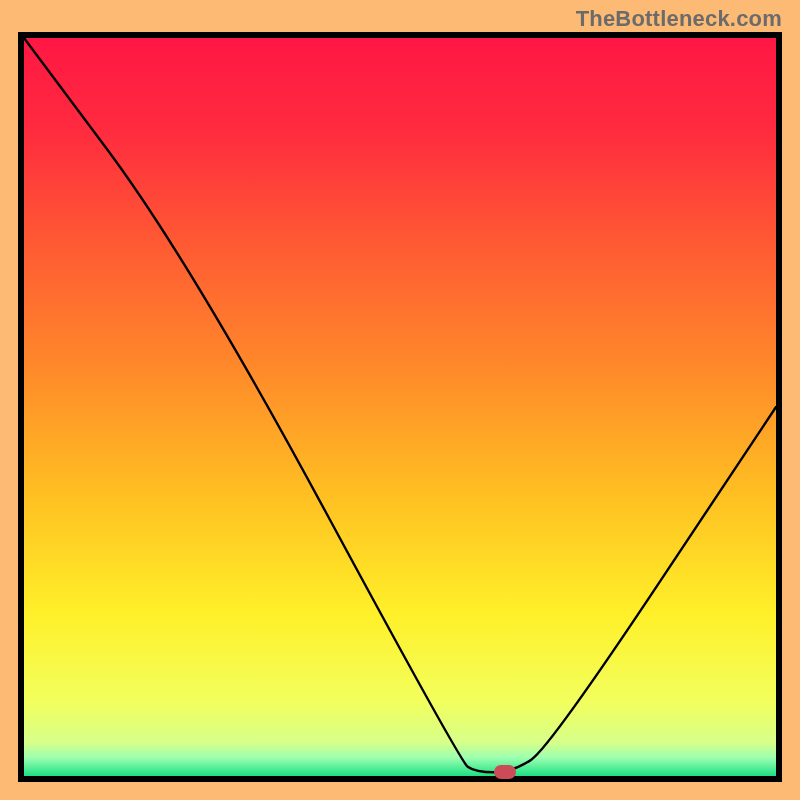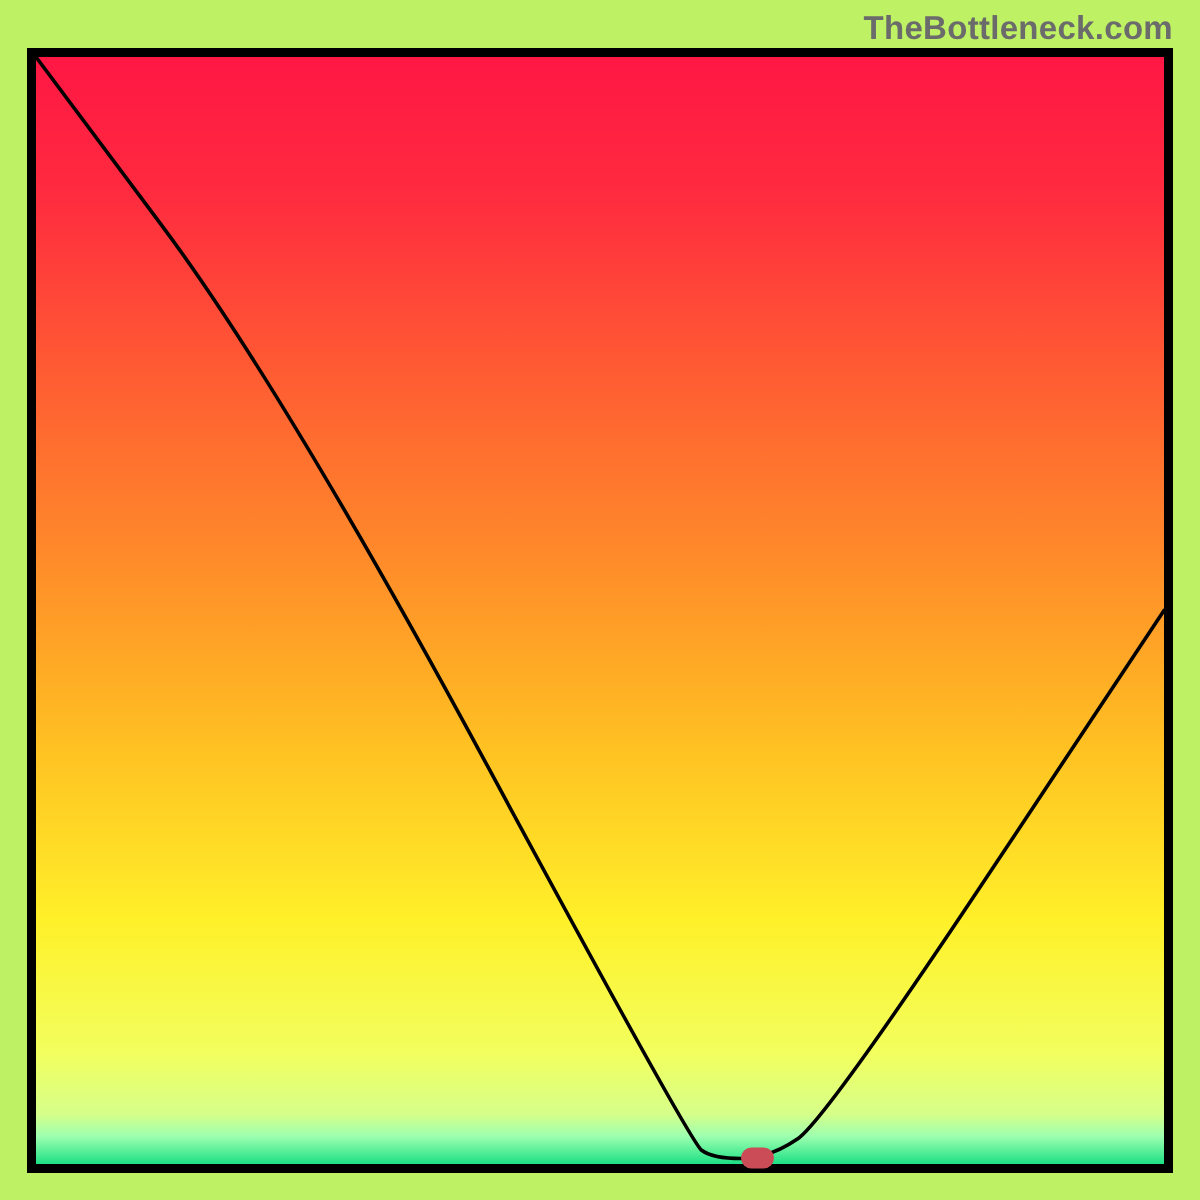--- a/index.html
+++ b/index.html
@@ -8,21 +8,21 @@
     width: 800px;
     height: 800px;
     overflow: hidden;
     font-family: Arial, Helvetica, sans-serif;
     background: #fff;
   }
   .outer {
     position: relative;
     width: 800px;
     height: 800px;
-    background: #bef264;
+    background: #fdba74;
   }
   
   .frame {
     position: absolute;
     left: 18px;
     top: 32px;
     width: 764px;   
     height: 750px;  
     border: 6px solid #000;
     box-sizing: border-box;

